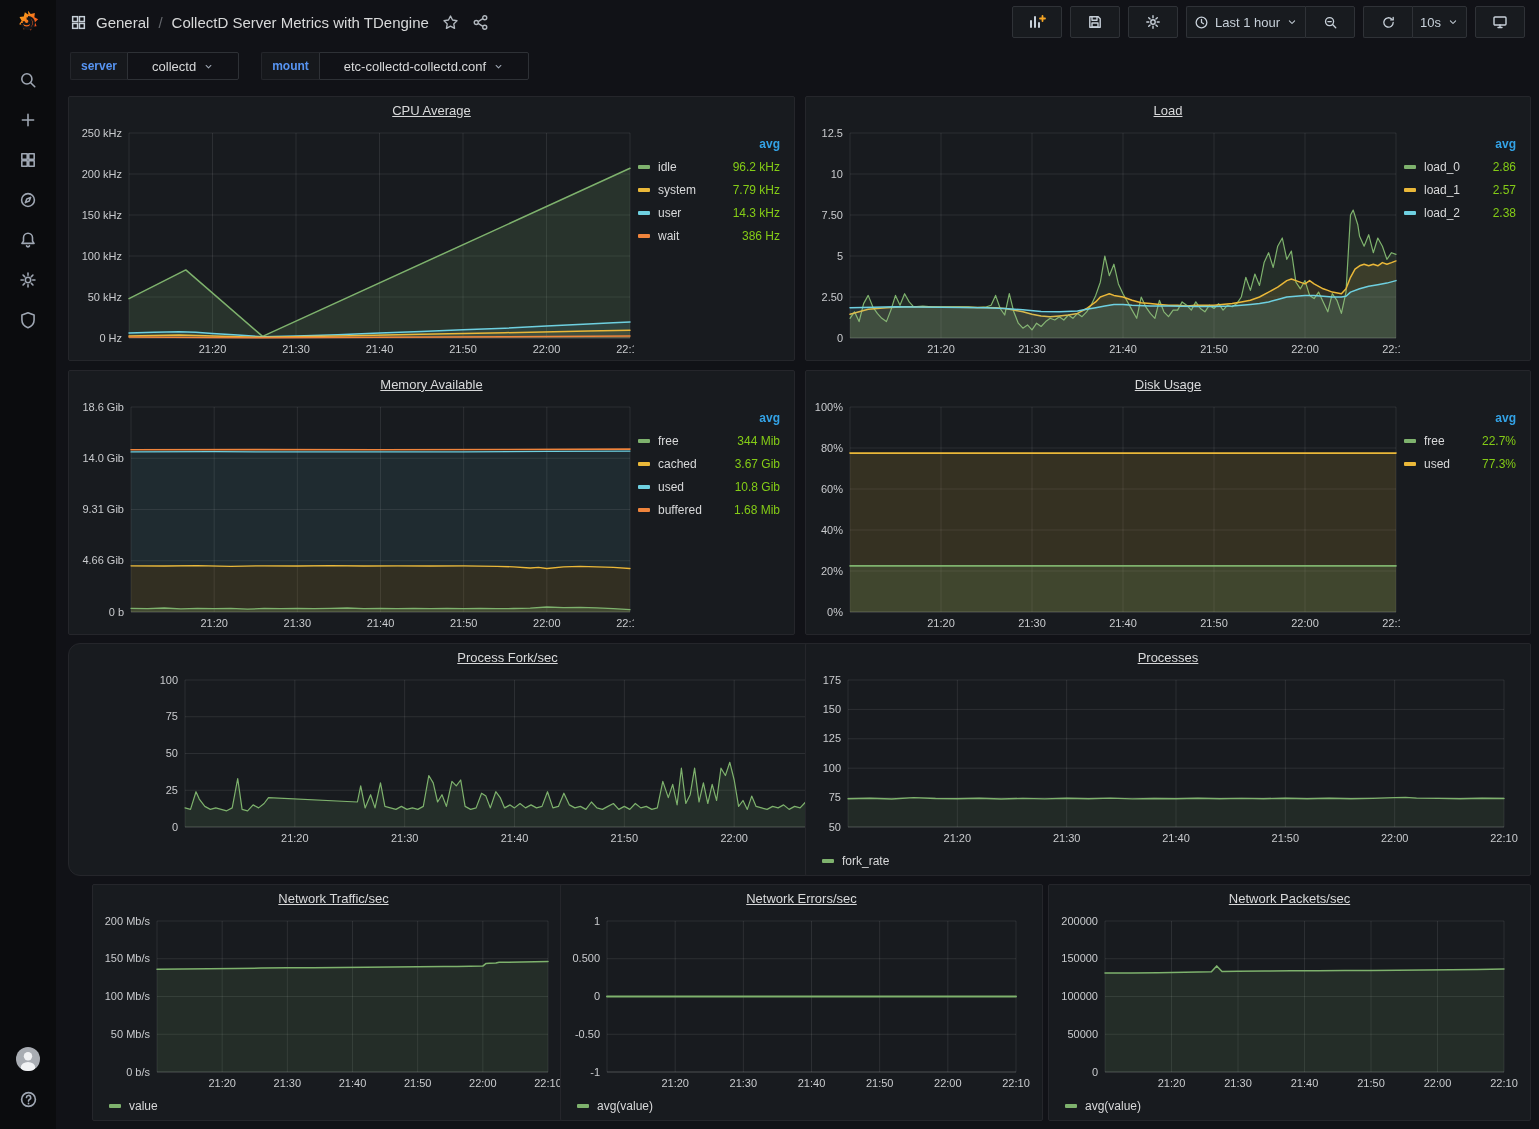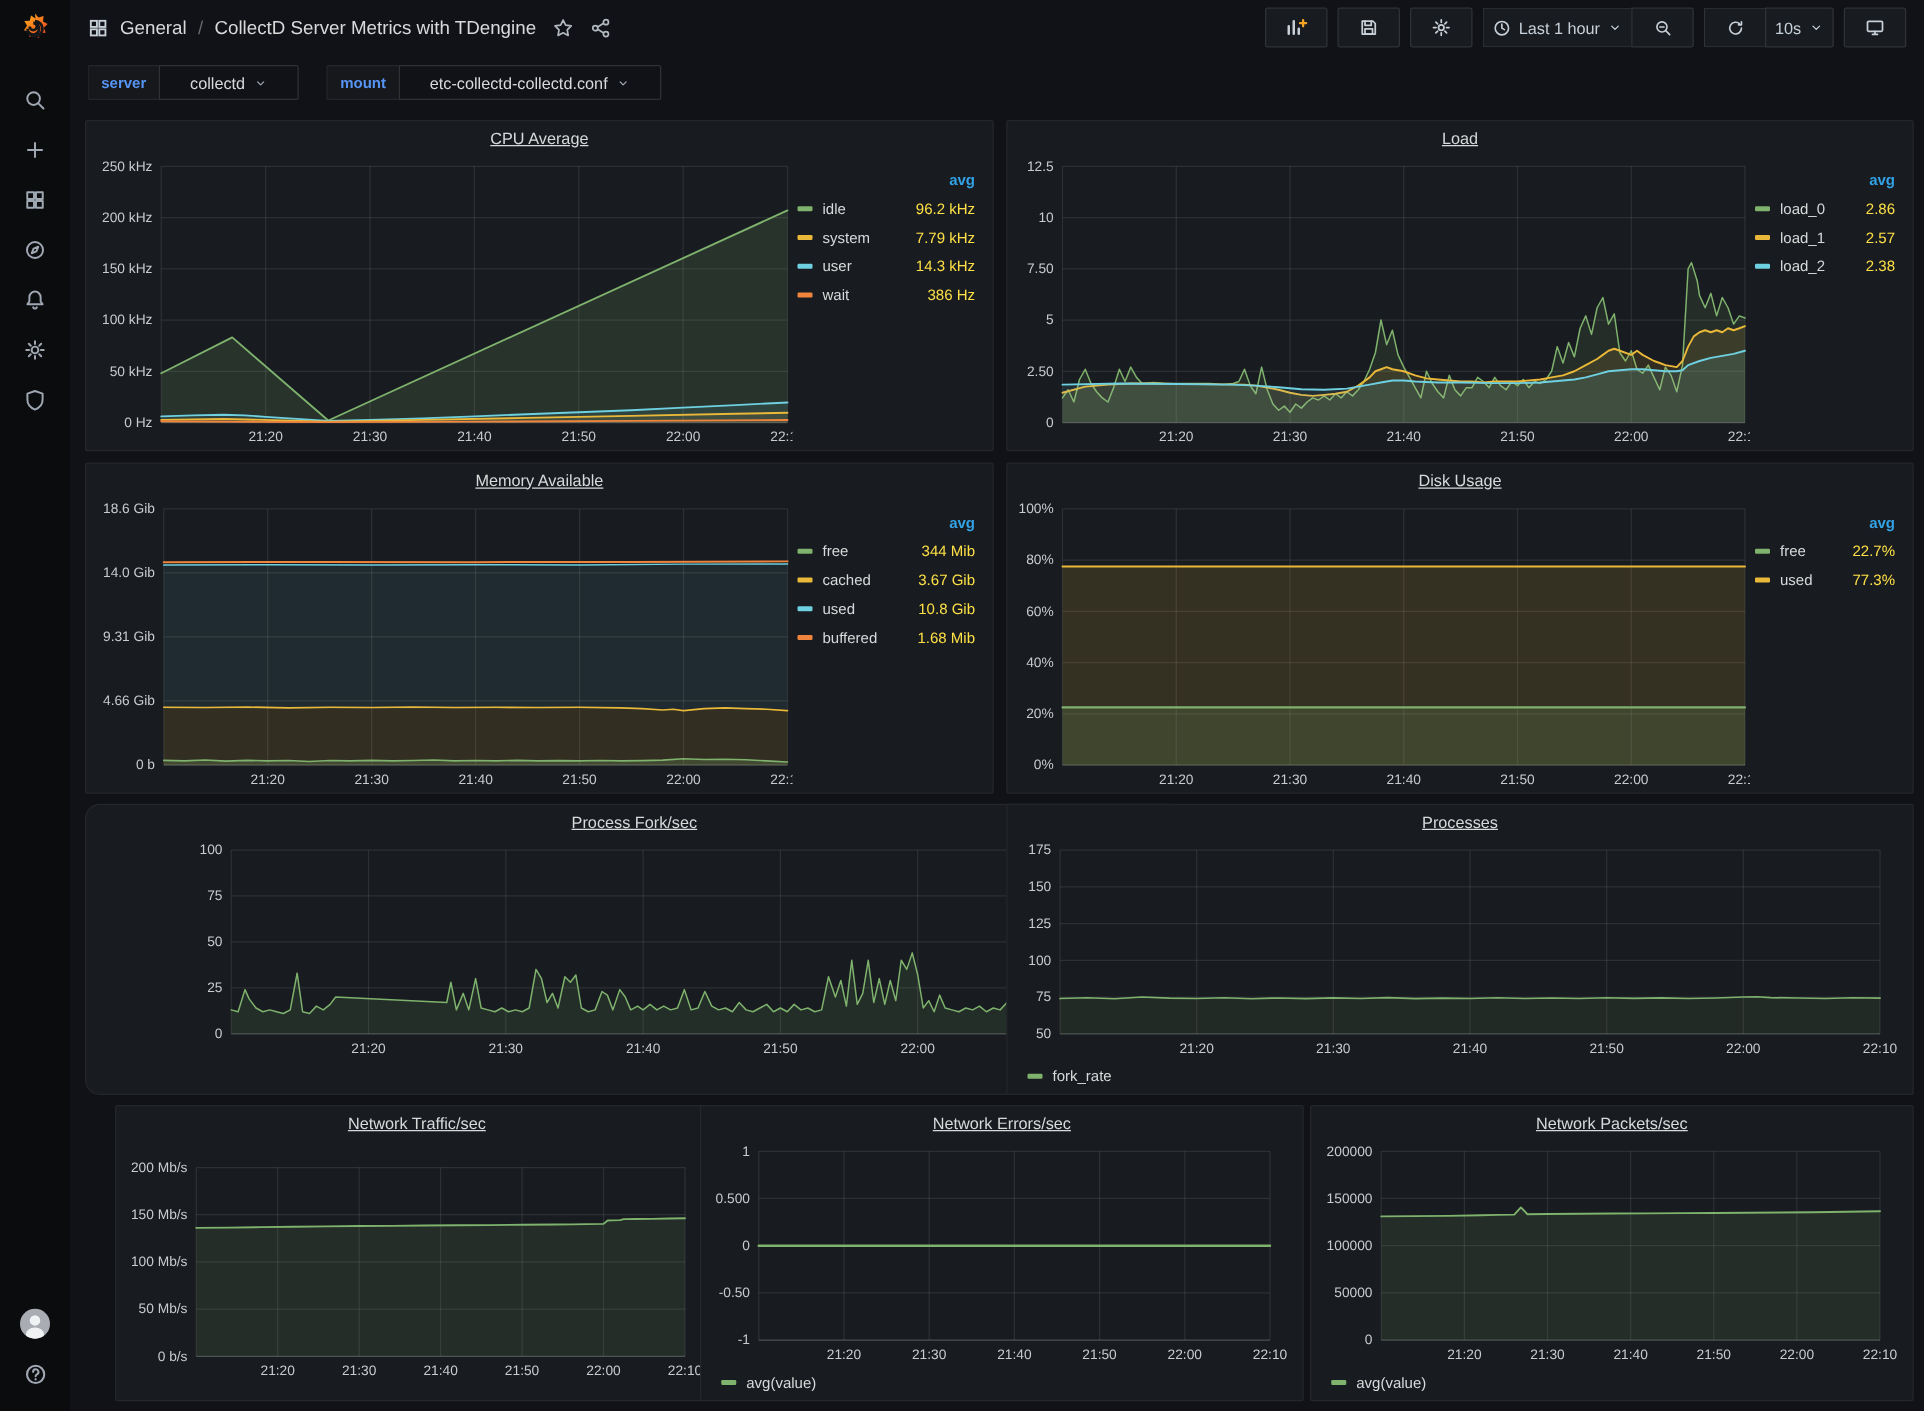--- a/index.html
+++ b/index.html
@@ -46,21 +46,21 @@
   .panel-body{flex:1;display:flex;min-height:0;padding:0 6px 2px 6px;}
   .panel-body.cols{flex-direction:row;}
   .panel-body.rows{flex-direction:column;}
   svg.chart{flex:1;min-width:0;height:100%;display:block;}
   svg.chart text{font-family:"Liberation Sans",sans-serif;font-size:11px;fill:#c9cbce;}
   .legend-right{flex:none;font-size:12px;padding:14px 6px 0 2px;}
   .legend-right .hdr{text-align:right;color:#33a2e5;font-weight:700;padding:0 2px 4px 0;}
   .legend-row{display:flex;align-items:center;height:23px;cursor:pointer;border-radius:2px;padding:0 2px;}
   .swatch{width:12px;height:4px;border-radius:1px;margin-right:8px;flex:none;}
   .legend-label{color:#d8d9da;}
-  .legend-value{margin-left:auto;color:#fde047;}
+  .legend-value{margin-left:auto;color:#84cc16;}
   .legend-bottom{flex:none;height:24px;display:flex;align-items:flex-end;gap:16px;font-size:12px;
                  padding:0 0 2px 8px;}
   .legend-bottom .legend-row{height:20px;}
 </style>
 </head>
 <body>
 
 <nav class="sidebar">
   <div class="logo">
     <svg viewBox="0 0 24 24" width="30" height="30">
@@ -589,20 +589,26 @@
         <text x="318.66666666666663" y="176" text-anchor="middle">21:50</text>
         <line x1="383.83333333333337" y1="10" x2="383.83333333333337" y2="161" stroke="rgba(255,255,255,0.09)"></line>
         <text x="383.83333333333337" y="176" text-anchor="middle">22:00</text>
         <line x1="449" y1="10" x2="449" y2="161" stroke="rgba(255,255,255,0.09)"></line>
         <text x="449" y="176" text-anchor="middle">22:10</text>
         <line x1="58" y1="10" x2="58" y2="161" stroke="rgba(255,255,255,0.09)"></line>
         <line x1="58" y1="161" x2="449" y2="161" stroke="rgba(255,255,255,0.16)"></line>
         <path d="M58.0,58.3L84.1,58.1L110.1,57.7L136.2,57.4L162.3,57.1L188.3,56.8L214.4,56.7L240.5,56.4L266.5,56.2L292.6,56.1L318.7,55.8L344.7,55.6L357.8,55.5L370.8,55.3L383.8,55.1L387.1,52.4L390.3,52.3L396.9,52.1L400.1,51.3L409.9,51.2L422.9,51.1L436.0,50.8L449.0,50.6L449.0,161.0L58.0,161.0Z" fill="#7EB26D" fill-opacity="0.12" stroke="none"></path>
         <path d="M58.0,58.3L84.1,58.1L110.1,57.7L136.2,57.4L162.3,57.1L188.3,56.8L214.4,56.7L240.5,56.4L266.5,56.2L292.6,56.1L318.7,55.8L344.7,55.6L357.8,55.5L370.8,55.3L383.8,55.1L387.1,52.4L390.3,52.3L396.9,52.1L400.1,51.3L409.9,51.2L422.9,51.1L436.0,50.8L449.0,50.6" fill="none" stroke="#7EB26D" stroke-width="1.5" stroke-linejoin="round" stroke-linecap="round"></path>
       </svg>
+    <div class="legend-bottom">
+        <div class="legend-row">
+          <span class="swatch" style="background:#7EB26D"></span>
+          <span class="legend-label">value</span>
+        </div>
+      </div>
   </div>
 </section>
 
 <section class="panel" style="left:560px;top:884px;width:483px;height:237px;">
   <div class="panel-title">Network Errors/sec</div>
   <div class="panel-body rows">
     <svg class="chart" viewBox="0 0 469 181">
         <line x1="40" y1="161" x2="449" y2="161" stroke="rgba(255,255,255,0.09)"></line>
         <text x="33" y="164.5" text-anchor="end">-1</text>
         <line x1="40" y1="123.25" x2="449" y2="123.25" stroke="rgba(255,255,255,0.09)"></line>

